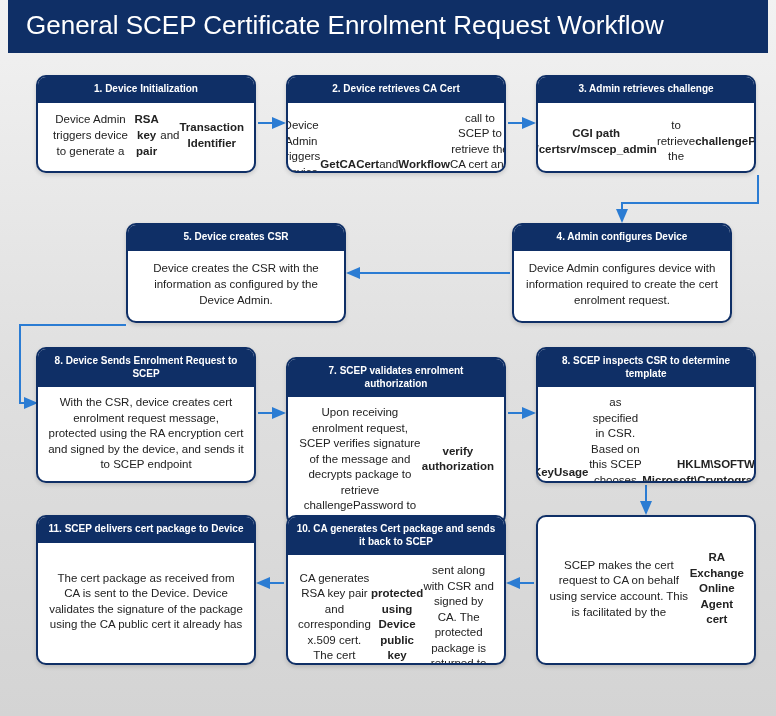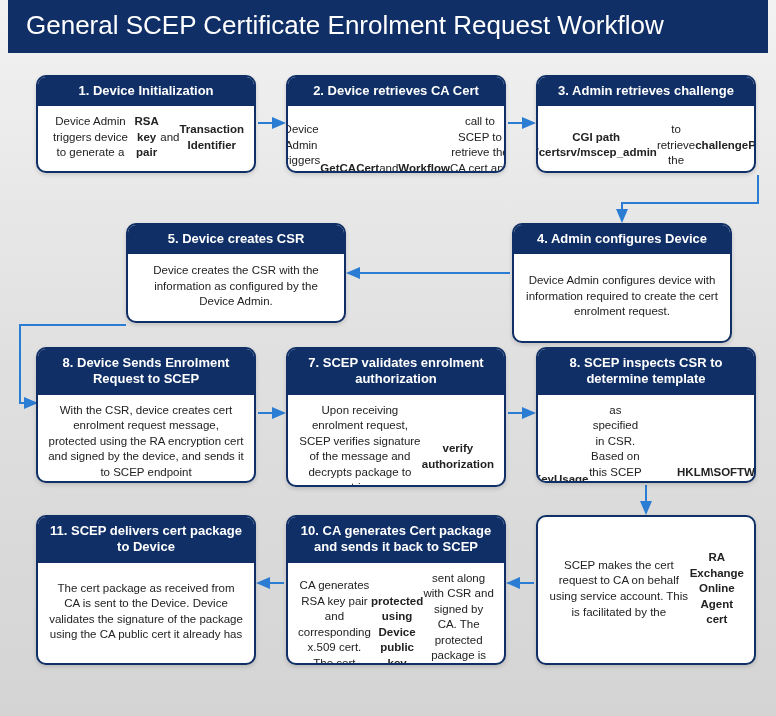--- a/index.html
+++ b/index.html
@@ -31,21 +31,21 @@
     border-radius: 10px;
     background: #fff;
     box-shadow: 0 2px 4px rgba(0,0,0,0.15);
     display: flex;
     flex-direction: column;
     overflow: hidden;
   }
   .box .title {
     background: #0f2f66;
     color: #fff;
-    font-size: 13px;
+    font-size: 10px;
     font-weight: 600;
     text-align: center;
     padding: 6px 8px 7px 8px;
     line-height: 1.25;
     border-top-left-radius: 6px;
     border-top-right-radius: 6px;
   }
   .box .body {
     font-size: 11.5px;
     color: #222;
@@ -113,30 +113,30 @@
   </div>
   <div class="box" style="left:536px; top:22px; height:98px">
     <div class="title">3. Admin retrieves challenge</div>
     <div class="body">Device Admin navigates to <b>CGI path /certsrv/mscep_admin</b> to retrieve the <b>challengePassword</b>.</div>
   </div>
 
   <div class="box" style="left:126px; top:170px; height:100px">
     <div class="title">5. Device creates CSR</div>
     <div class="body">Device creates the CSR with the information as configured by the Device Admin.</div>
   </div>
-  <div class="box" style="left:512px; top:170px; height:120px">
+  <div class="box" style="left:512px; top:170px; height:100px">
     <div class="title">4. Admin configures Device</div>
     <div class="body">Device Admin configures device with information required to create the cert enrolment request.</div>
   </div>
 
   <div class="box" style="left:36px; top:294px; height:136px">
     <div class="title">8. Device Sends Enrolment Request to SCEP</div>
     <div class="body">With the CSR, device creates cert enrolment request message, protected using the RA encryption cert and signed by the device, and sends it to SCEP endpoint</div>
   </div>
-  <div class="box" style="left:286px; top:294px; height:140px">
+  <div class="box" style="left:286px; top:304px; height:168px">
     <div class="title">7. SCEP validates enrolment authorization</div>
     <div class="body">Upon receiving enrolment request, SCEP verifies signature of the message and decrypts package to retrieve challengePassword to <b>verify authorization</b></div>
   </div>
   <div class="box" style="left:536px; top:294px; height:136px">
     <div class="title">8. SCEP inspects CSR to determine template</div>
     <div class="body">Template is determined by the <b>KeyUsage</b> as specified in CSR. Based on this SCEP chooses the template configured in <b>HKLM\SOFTWARE\ Microsoft\Cryptography\MSCEP</b></div>
   </div>
 
   <div class="box" style="left:36px; top:462px; height:150px">
     <div class="title">11. SCEP delivers cert package to Device</div>

